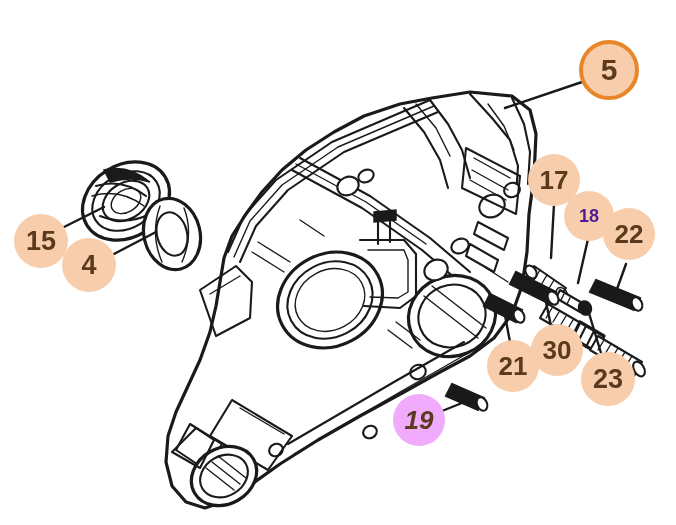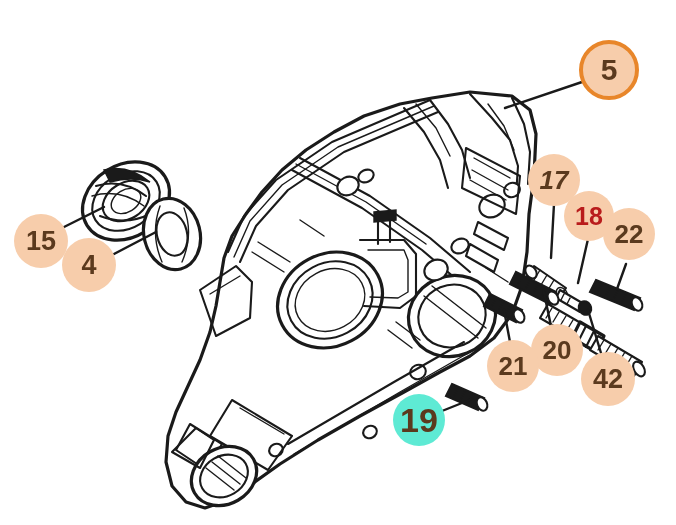--- a/index.html
+++ b/index.html
@@ -254,22 +254,22 @@
         <line x1="510" y1="342" x2="504" y2="310" class="lead" stroke="#1a1a1a"></line>
         <line x1="626" y1="264" x2="617" y2="289" class="lead" stroke="#1a1a1a"></line>
         <line x1="601" y1="353" x2="588" y2="310" class="lead" stroke="#1a1a1a"></line>
       </g>
   </svg>
 
   <div id="callout-layer">
       <div class="callout highlight" style="left: 579px; top: 40px; width: 60px; height: 60px; font-size: 30px; background: rgb(247, 205, 171); color: rgb(91, 58, 30); border-color: rgb(232, 134, 42);">5</div>
       <div class="callout" style="left: 14px; top: 214px; width: 54px; height: 54px; font-size: 27px; background: rgb(247, 205, 171); color: rgb(91, 58, 30); text-align: center;">15</div>
       <div class="callout" style="left: 62px; top: 238px; width: 54px; height: 54px; font-size: 27px; background: rgb(247, 205, 171); color: rgb(91, 58, 30);">4</div>
-      <div class="callout" style="left: 528px; top: 154px; width: 52px; height: 52px; font-size: 26px; background: rgb(247, 205, 171); color: rgb(91, 58, 30); font-style: italic;">17</div>
-      <div class="callout" style="left: 564px; top: 191px; width: 50px; height: 50px; font-size: 25px; background: rgb(247, 205, 171); color: #b91c1c;">18</div>
-      <div class="callout" style="left: 393px; top: 394px; width: 52px; height: 52px; font-size: 34px; background: #5eead4; color: rgb(91, 58, 30);">19</div>
-      <div class="callout" style="left: 531px; top: 324px; width: 52px; height: 52px; font-size: 26px; background: rgb(247, 205, 171); color: rgb(91, 58, 30);">20</div>
+      <div class="callout" style="left: 528px; top: 154px; width: 52px; height: 52px; font-size: 26px; background: rgb(247, 205, 171); color: rgb(91, 58, 30);">17</div>
+      <div class="callout" style="left: 564px; top: 191px; width: 50px; height: 50px; font-size: 18px; background: rgb(247, 205, 171); color: #4c1d95;">18</div>
+      <div class="callout" style="left: 393px; top: 394px; width: 52px; height: 52px; font-size: 26px; background: #f0abfc; color: rgb(91, 58, 30); font-style: italic;">19</div>
+      <div class="callout" style="left: 531px; top: 324px; width: 52px; height: 52px; font-size: 26px; background: rgb(247, 205, 171); color: rgb(91, 58, 30);">30</div>
       <div class="callout" style="left: 487px; top: 340px; width: 52px; height: 52px; font-size: 26px; background: rgb(247, 205, 171); color: rgb(91, 58, 30);">21</div>
       <div class="callout" style="left: 603px; top: 208px; width: 52px; height: 52px; font-size: 26px; background: rgb(247, 205, 171); color: rgb(91, 58, 30);">22</div>
-      <div class="callout" style="left: 581px; top: 352px; width: 54px; height: 54px; font-size: 27px; background: rgb(247, 205, 171); color: rgb(91, 58, 30);">42</div>
+      <div class="callout" style="left: 581px; top: 352px; width: 54px; height: 54px; font-size: 27px; background: rgb(247, 205, 171); color: rgb(91, 58, 30);">23</div>
     </div>
 
 </div>
 
 </body></html>

